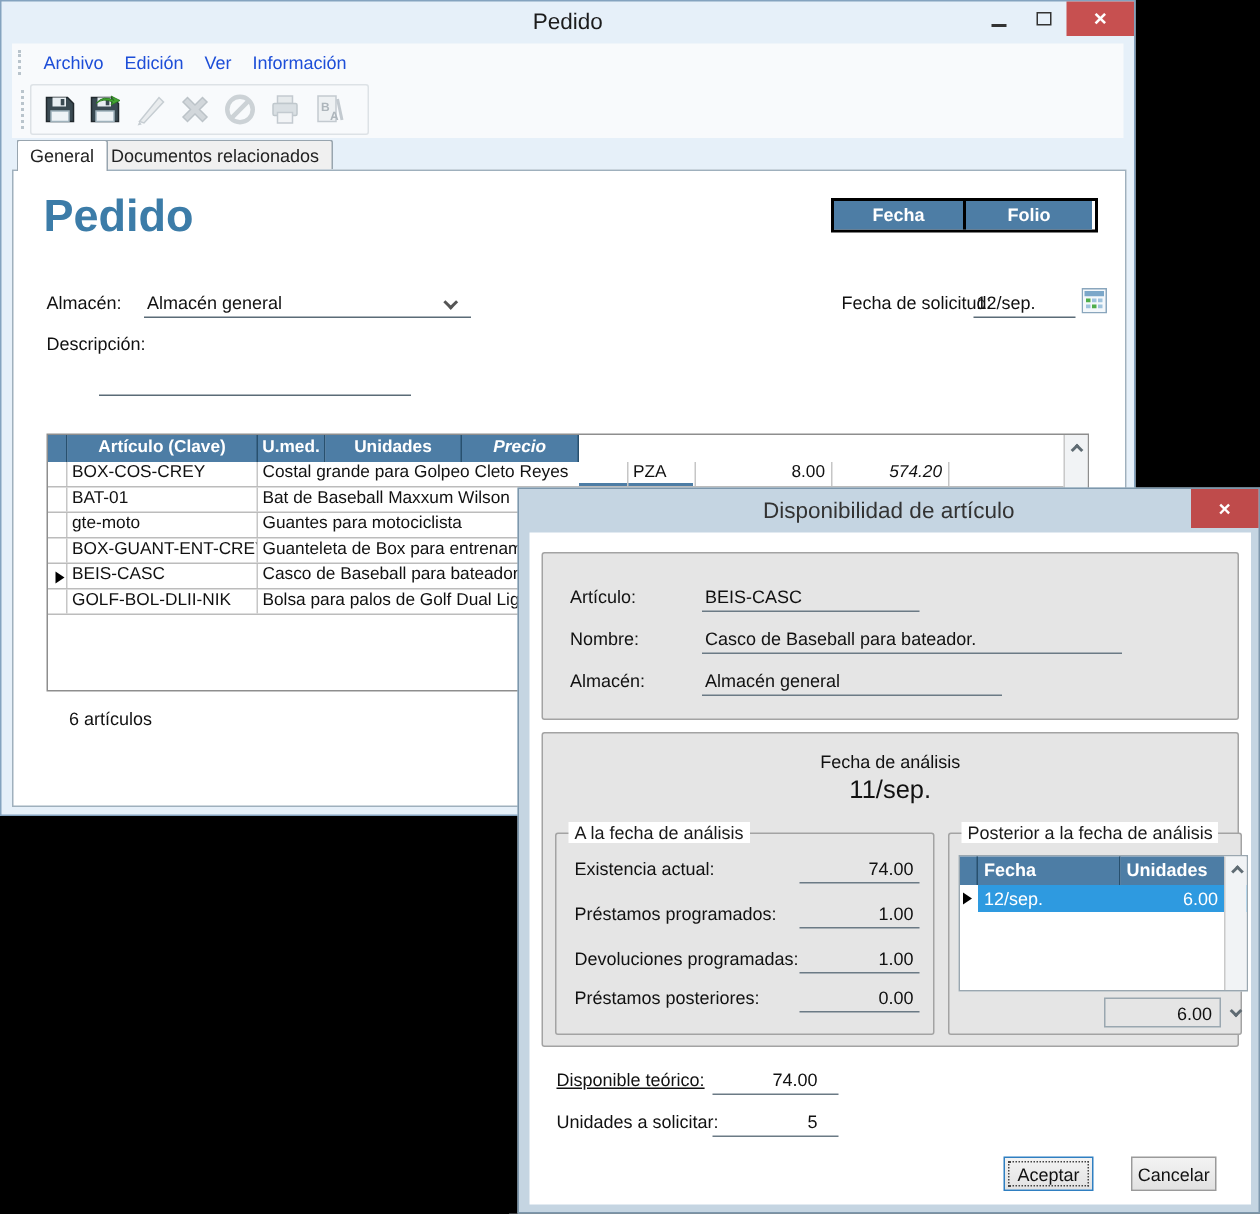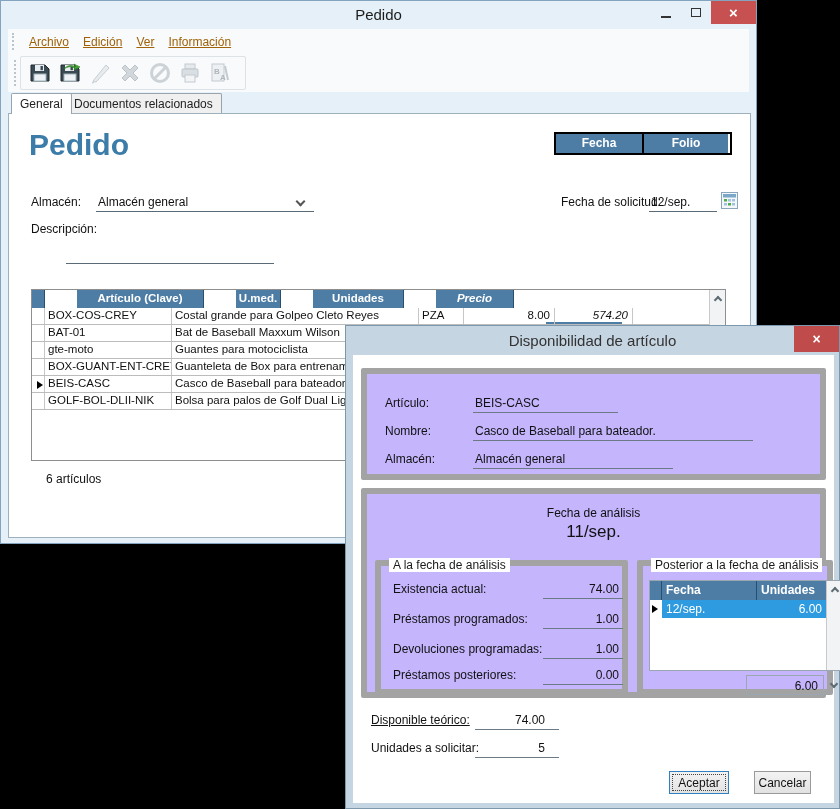--- a/index.html
+++ b/index.html
@@ -15,21 +15,21 @@
                 font-size:15px; color:#1c1c1c; }
   .winbtns { position:absolute; right:0; top:0; display:flex; }
   .wbtn { width:30px; height:23px; display:flex; align-items:center; justify-content:center; }
   .wbtn-close { width:45px; background:#c75050; color:#fff; font-size:15px; font-weight:bold; }
   .glyph-min { width:10px; height:2px; background:#333; margin-top:8px; }
   .glyph-max { width:10px; height:9px; border:1px solid #333; }
 
   .menubar { position:absolute; left:7px; top:28px; right:7px; height:25px; background:#f8fafc;
              display:flex; align-items:center; }
   .grip { width:4px; height:70%; border-left:2px dotted #b9c4cc; margin:0 6px 0 4px; }
-  .menu-item { font-size:12px; color:#a16207; padding:4px 7px;text-decoration:underline; }
+  .menu-item { font-size:12px; color:#1d4ed8; padding:4px 7px; }
 
   .toolbar { position:absolute; left:7px; top:53px; right:7px; height:38px; background:#f8fafc; }
   .toolgroup { position:absolute; left:12px; top:2px; width:226px; height:34px;
                border:1px solid #dde2e6; border-radius:2px; display:flex; align-items:center; padding-left:4px; }
   .tico { width:30px; height:26px; display:flex; align-items:center; justify-content:center; }
 
   .tabstrip { position:absolute; left:7px; top:92px; right:7px; height:20px; }
   .tab { position:absolute; top:0; height:20px; font-size:12px; padding:3px 8px 0 8px;
          border:1px solid #98a5af; border-bottom:none; background:#f0f0f0; color:#222;
          border-radius:2px 2px 0 0; }
@@ -52,21 +52,21 @@
 
   .lbl { font-size:12px; color:#111; position:absolute; }
   .uval { position:absolute; font-size:12px; color:#111; border-bottom:1px solid #5a6b77; }
 
   .ddchev { position:absolute; width:7px; height:7px; border-right:2px solid #555;
             border-bottom:2px solid #555; transform:rotate(45deg); }
 
   
   .itable { position:absolute; left:22px; top:175px; width:695px; height:172px;
             border:1px solid #8e8e8e; background:#fff; }
-  .ithead { display:flex; height:18px;gap:32px; }
+  .ithead { display:flex; height:18px; }
   .ith { background:#4d7da5; color:#fff; font-weight:bold; font-size:11.5px; text-align:center;
          padding-top:2px; border-right:1px solid #28506e; overflow:hidden; white-space:nowrap; }
   .itrow { display:flex; height:17px; border-bottom:1px solid #bcbcbc; font-size:11.5px; color:#111; }
   .itc { border-right:1px solid #c6c6c6; padding:1px 4px 0 3px; overflow:hidden; white-space:nowrap; }
   .num { text-align:right; }
   .c-mark { width:13px; } .c-clave { width:127px; } .c-nom { width:247px; } .c-umed { width:45px; }
   .c-uni { width:91px; } .c-pre { width:78px;font-style:italic; } .c-imp { width:76px;margin-top:32px; }
   .marker { width:0; height:0; border-left:6px solid #000; border-top:4px solid transparent;
             border-bottom:4px solid transparent; margin-top:4px; margin-left:2px; }
 
@@ -79,21 +79,21 @@
           transform:rotate(45deg); margin-bottom:3px; }
 
   
   .dlg { position:absolute; left:345px; top:325px; width:495px; height:484px;
          background:#c5d5e2; border:1px solid #7d97ac; }
   .dlg-title { position:absolute; left:0; right:0; top:6px; text-align:center; font-size:15px; color:#333; }
   .dlg-close { position:absolute; right:0; top:0; width:45px; height:26px; background:#bf4b4b;
                color:#fff; font-size:14px; font-weight:bold; display:flex; align-items:center; justify-content:center; }
   .dlg-content { position:absolute; left:7px; top:29px; width:481px; height:448px; background:#fff; }
 
-  .gbox { position:absolute; border:6px solid #a3a3a3; border-radius:2px; background:#c4b5fd; }
+  .gbox { position:absolute; border:1px solid #a3a3a3; border-radius:2px; background:#e5e5e5; }
   .legend { position:absolute; top:-8px; left:8px; background:#fff; padding:0 4px;
             font-size:12px; color:#1a1a1a; white-space:nowrap; }
 
   .d-uval { position:absolute; font-size:12px; color:#111; border-bottom:1px solid #6b7a85; }
 
   
   .ptable { position:absolute; left:6px; top:14px; width:193px; background:#fff; border:1px solid #9aa7b0; }
   .pthead { display:flex; height:19px; }
   .pth { background:#4d7da5; color:#fff; font-weight:bold; font-size:12px; padding:2px 0 0 4px;
          border-right:1px solid #28506e; }

